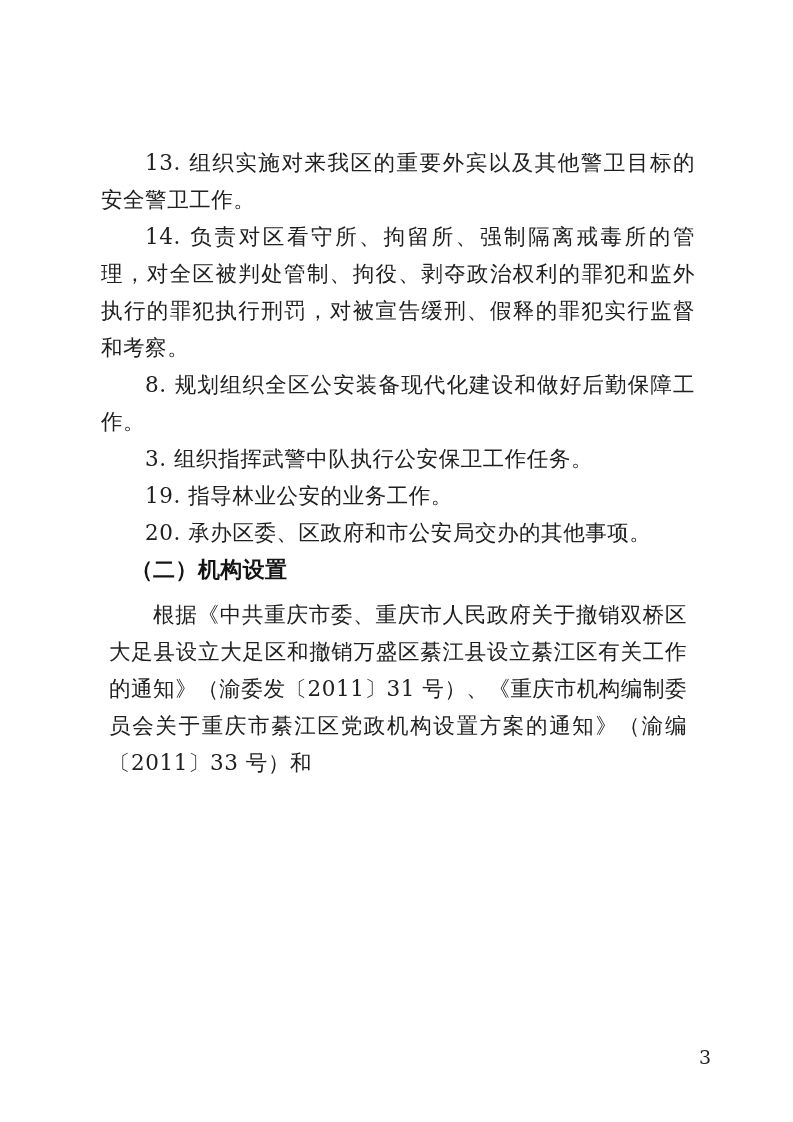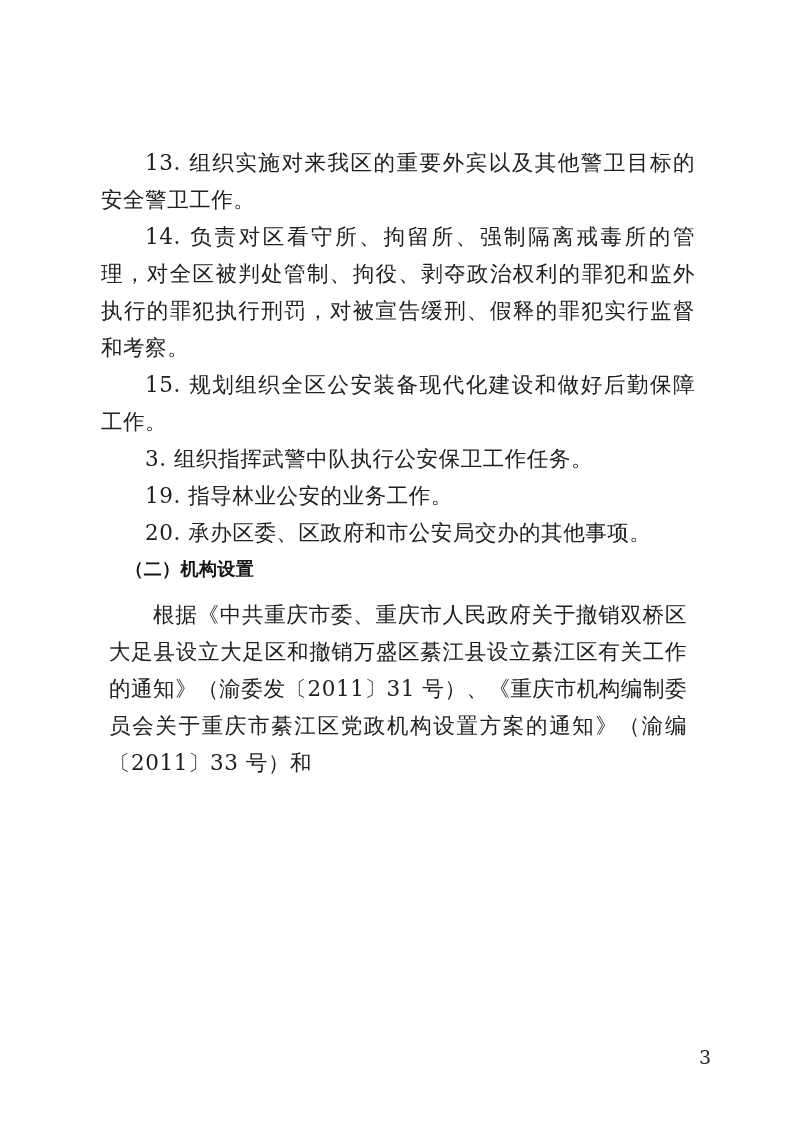--- a/index.html
+++ b/index.html
@@ -49,21 +49,21 @@
     word-break: break-all;
   }
 
   
   .clause {
     margin: 0;
   }
 
   .section-heading {
     font-family: Liberation Sans, sans-serif;
-    font-size: 18px;
+    font-size: 22px;
     line-height: 37px;
     font-weight: 700;
     color: #141414;
     margin: 0;
     text-indent: 1.35em;
     letter-spacing: 0.4px;
     white-space: nowrap;
   }
 
   .page-number {
@@ -81,21 +81,21 @@
 <body>
 
 <div class="page">
 
   <div class="text-column">
 
     <p class="para clause">13. 组织实施对来我区的重要外宾以及其他警卫目标的安全警卫工作。</p>
 
     <p class="para clause">14. 负责对区看守所、拘留所、强制隔离戒毒所的管理，对全区被判处管制、拘役、剥夺政治权利的罪犯和监外执行的罪犯执行刑罚，对被宣告缓刑、假释的罪犯实行监督和考察。</p>
 
-    <p class="para clause">15. 规划组织全区公安装备现代化建设和做好后勤保障工作。</p>
+    <p class="para clause">8. 规划组织全区公安装备现代化建设和做好后勤保障工作。</p>
 
 
     <p class="para clause">3. 组织指挥武警中队执行公安保卫工作任务。</p>
 
     <p class="para clause">19. 指导林业公安的业务工作。</p>
 
     <p class="para clause">20. 承办区委、区政府和市公安局交办的其他事项。</p>
 
     <h2 class="section-heading">（二）机构设置</h2>
 

